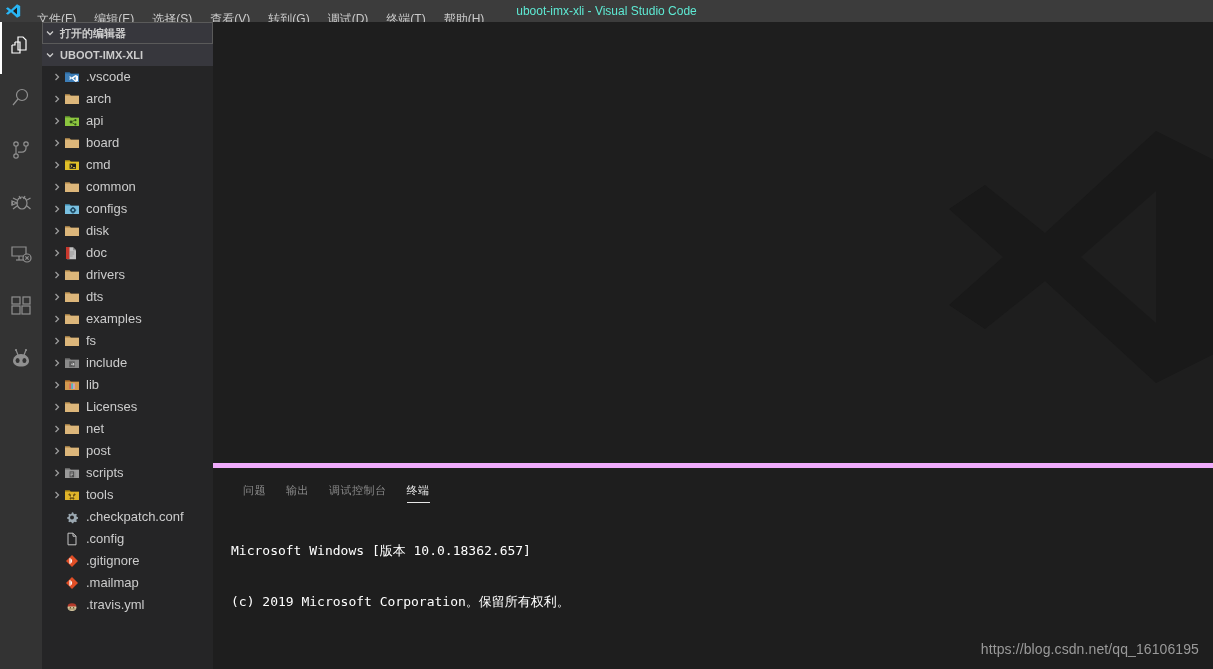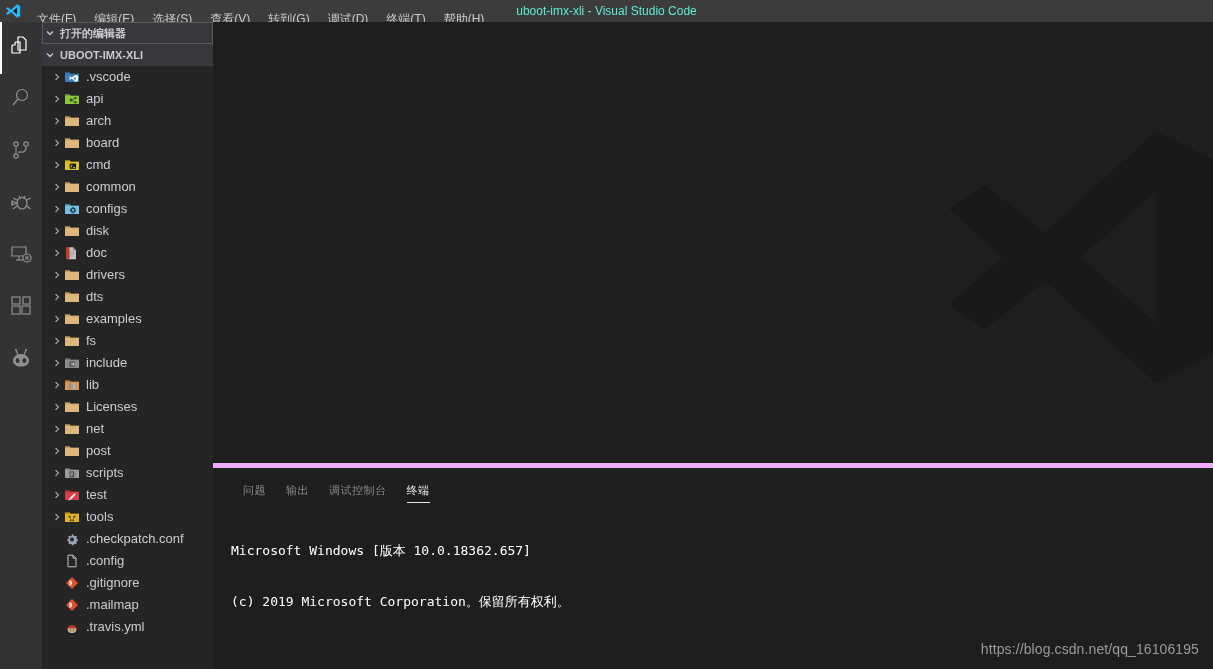--- a/index.html
+++ b/index.html
@@ -267,20 +267,34 @@
           <span class="fname">.vscode</span>
         </div>
         <div class="tree-row">
           <span class="arrow">
             <svg width="10" height="10" viewBox="0 0 10 10" fill="none" stroke="#9c9c9c" stroke-width="1.3">
               <path d="M3.5 2 L6.5 5 L3.5 8"></path>
             </svg>
           </span>
           <span class="ficon">
             <svg width="16" height="16" viewBox="0 0 16 16">
+              <path d="M1 3.2 h4.6 l1.3 1.6 h8.1 v8.2 h-14 z" fill="#c09553"></path>
+              <path d="M1 4.8 h14 v8.2 h-14 z" fill="#dcb67a"></path>
+            </svg>
+          </span>
+          <span class="fname">arch</span>
+        </div>
+        <div class="tree-row">
+          <span class="arrow">
+            <svg width="10" height="10" viewBox="0 0 10 10" fill="none" stroke="#9c9c9c" stroke-width="1.3">
+              <path d="M3.5 2 L6.5 5 L3.5 8"></path>
+            </svg>
+          </span>
+          <span class="ficon">
+            <svg width="16" height="16" viewBox="0 0 16 16">
               <path d="M1 3.2 h4.6 l1.3 1.6 h8.1 v8.2 h-14 z" fill="#6ea32f"></path>
               <path d="M1 4.8 h14 v8.2 h-14 z" fill="#8cc63f"></path>
               <circle cx="7" cy="9" r="1.4" fill="#2d4a1a"></circle>
               <circle cx="11.4" cy="7.2" r="1.1" fill="#2d4a1a"></circle>
               <circle cx="11.4" cy="11.4" r="1.1" fill="#2d4a1a"></circle>
               <path d="M8.2 8.4 L10.4 7.5 M8.2 9.8 L10.4 10.9" stroke="#2d4a1a" stroke-width="0.8"></path>
             </svg>
           </span>
           <span class="fname">api</span>
         </div>
@@ -289,34 +303,20 @@
             <svg width="10" height="10" viewBox="0 0 10 10" fill="none" stroke="#9c9c9c" stroke-width="1.3">
               <path d="M3.5 2 L6.5 5 L3.5 8"></path>
             </svg>
           </span>
           <span class="ficon">
             <svg width="16" height="16" viewBox="0 0 16 16">
               <path d="M1 3.2 h4.6 l1.3 1.6 h8.1 v8.2 h-14 z" fill="#c09553"></path>
               <path d="M1 4.8 h14 v8.2 h-14 z" fill="#dcb67a"></path>
             </svg>
           </span>
-          <span class="fname">arch</span>
-        </div>
-        <div class="tree-row">
-          <span class="arrow">
-            <svg width="10" height="10" viewBox="0 0 10 10" fill="none" stroke="#9c9c9c" stroke-width="1.3">
-              <path d="M3.5 2 L6.5 5 L3.5 8"></path>
-            </svg>
-          </span>
-          <span class="ficon">
-            <svg width="16" height="16" viewBox="0 0 16 16">
-              <path d="M1 3.2 h4.6 l1.3 1.6 h8.1 v8.2 h-14 z" fill="#c09553"></path>
-              <path d="M1 4.8 h14 v8.2 h-14 z" fill="#dcb67a"></path>
-            </svg>
-          </span>
           <span class="fname">board</span>
         </div>
         <div class="tree-row">
           <span class="arrow">
             <svg width="10" height="10" viewBox="0 0 10 10" fill="none" stroke="#9c9c9c" stroke-width="1.3">
               <path d="M3.5 2 L6.5 5 L3.5 8"></path>
             </svg>
           </span>
           <span class="ficon">
             <svg width="16" height="16" viewBox="0 0 16 16">
@@ -530,36 +530,20 @@
           <span class="ficon">
             <svg width="16" height="16" viewBox="0 0 16 16">
               <path d="M1 3.2 h4.6 l1.3 1.6 h8.1 v8.2 h-14 z" fill="#7a7a7a"></path>
               <path d="M1 4.8 h14 v8.2 h-14 z" fill="#9a9a9a"></path>
               <path d="M5.6 6.4 h4.4 v6 h-4.4 z" fill="#4a4a4a"></path>
               <path d="M10 6.4 h1.6 v6 h-1.6 z" fill="#8a8a8a"></path>
               <path d="M6.4 8 h2.8 M6.4 9.4 h2.8 M6.4 10.8 h1.8" stroke="#cccccc" stroke-width="0.7"></path>
             </svg>
           </span>
           <span class="fname">scripts</span>
-        </div>
-        <div class="tree-row">
-          <span class="arrow">
-            <svg width="10" height="10" viewBox="0 0 10 10" fill="none" stroke="#9c9c9c" stroke-width="1.3">
-              <path d="M3.5 2 L6.5 5 L3.5 8"></path>
-            </svg>
-          </span>
-          <span class="ficon">
-            <svg width="16" height="16" viewBox="0 0 16 16">
-              <path d="M1 3.2 h4.6 l1.3 1.6 h8.1 v8.2 h-14 z" fill="#b3252e"></path>
-              <path d="M1 4.8 h14 v8.2 h-14 z" fill="#d63d46"></path>
-              <path d="M5 11.8 L10.4 6.2 L11.8 7.6 L6.4 13 Z" fill="#ffffff" opacity="0.9"></path>
-              <path d="M5 11.8 L6.4 13 L4.4 13.4 Z" fill="#eeeeee"></path>
-            </svg>
-          </span>
-          <span class="fname">test</span>
         </div>
         <div class="tree-row">
           <span class="arrow">
             <svg width="10" height="10" viewBox="0 0 10 10" fill="none" stroke="#9c9c9c" stroke-width="1.3">
               <path d="M3.5 2 L6.5 5 L3.5 8"></path>
             </svg>
           </span>
           <span class="ficon">
             <svg width="16" height="16" viewBox="0 0 16 16">
               <path d="M1 3.2 h4.6 l1.3 1.6 h8.1 v8.2 h-14 z" fill="#b08a16"></path>

